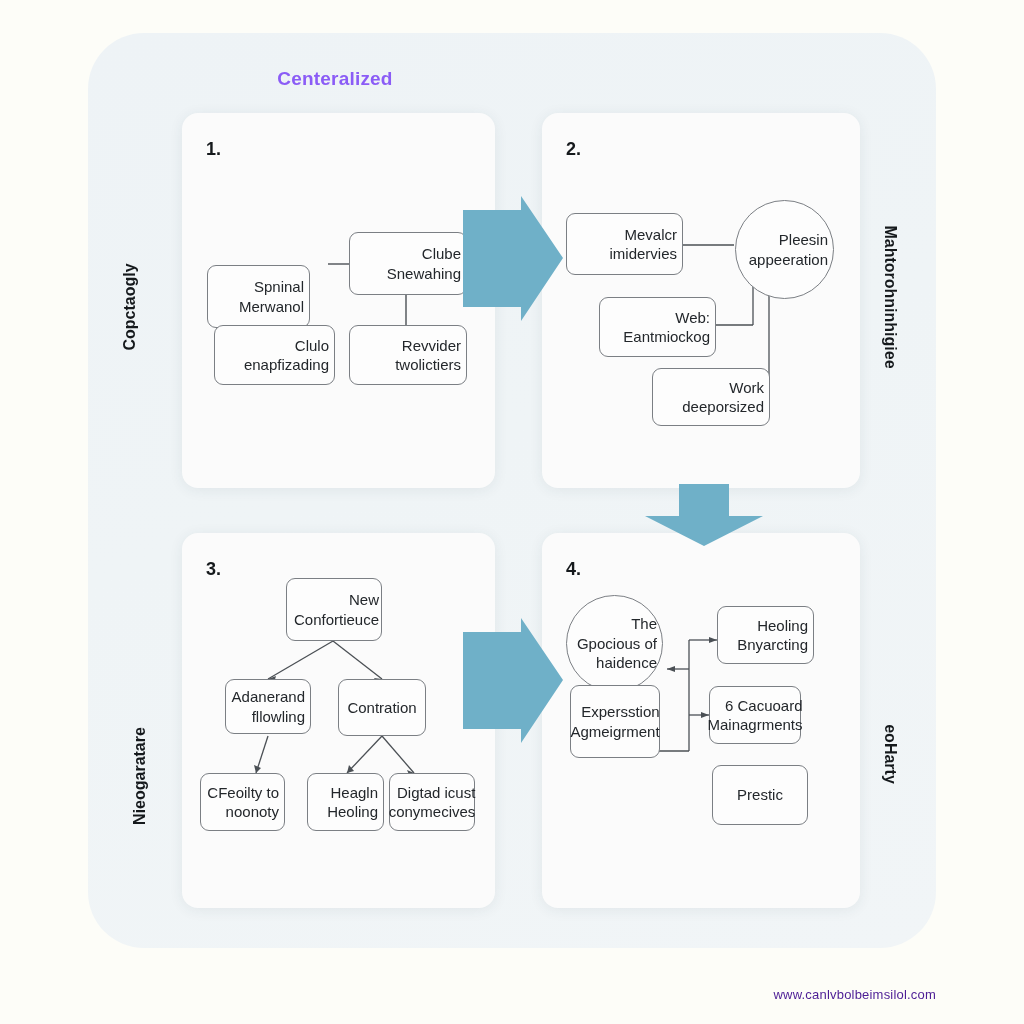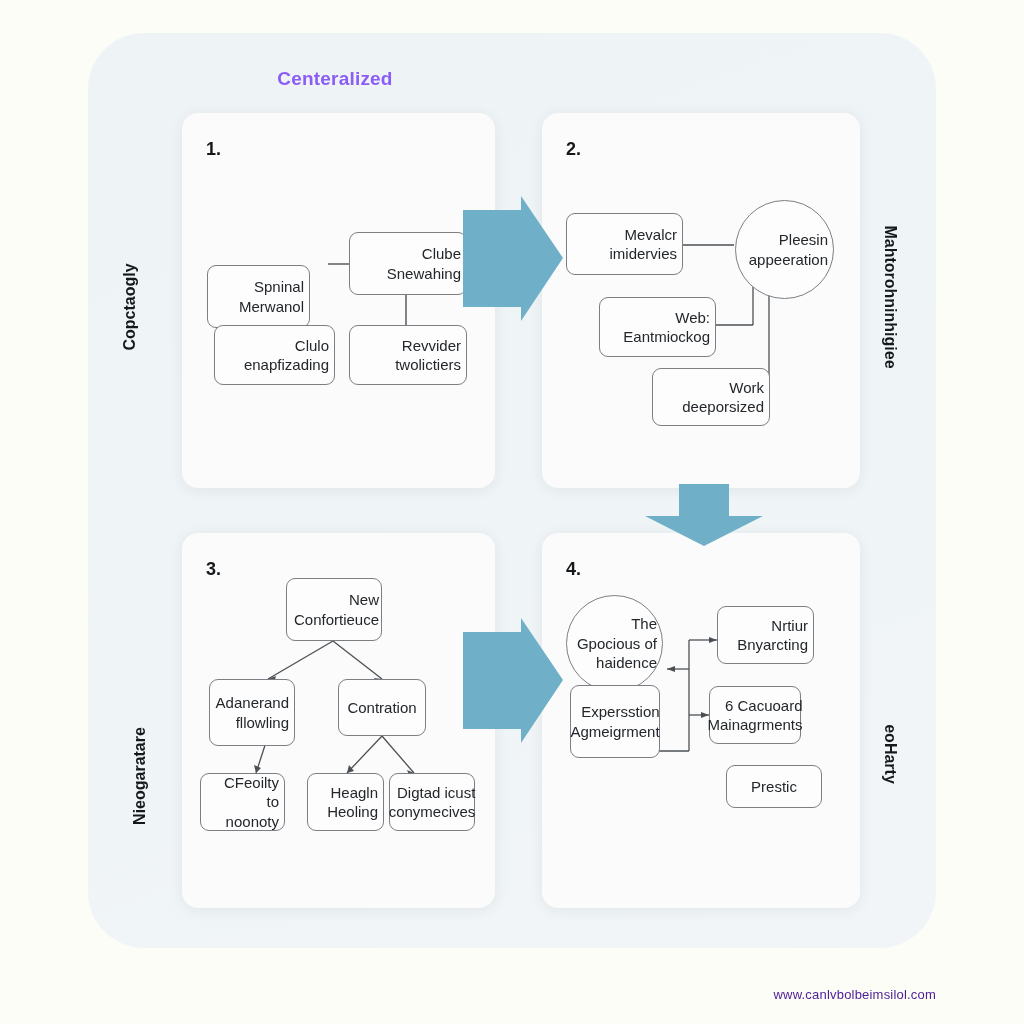--- a/index.html
+++ b/index.html
@@ -196,23 +196,23 @@
       <polygon points="200,146 192,145 196,151" fill="#4b5055"></polygon>
       <line x1="86" y1="203" x2="74" y2="240" stroke="#4b5055" stroke-width="1.3"></line>
       <polygon points="74,240 72,232 79,235" fill="#4b5055"></polygon>
       <line x1="200" y1="203" x2="165" y2="240" stroke="#4b5055" stroke-width="1.3"></line>
       <polygon points="165,240 167,232 172,238" fill="#4b5055"></polygon>
       <line x1="200" y1="203" x2="232" y2="240" stroke="#4b5055" stroke-width="1.3"></line>
       <polygon points="232,240 225,237 228,244" fill="#4b5055"></polygon>
     </svg>
 
     <div class="node" style="left:104px; top:45px; width:96px; height:63px;padding-left:10px;">New Confortieuce</div>
-    <div class="node" style="left:27px; top:146px; width:86px; height:67px;">Adanerand fllowling</div>
+    <div class="node" style="left:43px; top:146px; width:86px; height:55px;">Adanerand fllowling</div>
     <div class="node" style="left:156px; top:146px; width:88px; height:57px;">Contration</div>
-    <div class="node" style="left:18px; top:240px; width:85px; height:58px;padding-left:10px;">CFeoilty to noonoty</div>
+    <div class="node" style="left:18px; top:240px; width:85px; height:58px;">CFeoilty to noonoty</div>
     <div class="node" style="left:125px; top:240px; width:77px; height:58px;">Heagln Heoling</div>
     <div class="node" style="left:207px; top:240px; width:86px; height:58px;">Digtad icust conymecives</div>
   </div>
 
   <div class="panel" id="panel-4">
     <div class="panel-num">4.</div>
 
     <svg class="conn-svg" width="318" height="375">
       <line x1="125" y1="136" x2="147" y2="136" stroke="#4b5055" stroke-width="1.3"></line>
       <polygon points="125,136 133,133 133,139" fill="#4b5055"></polygon>
@@ -221,23 +221,23 @@
       <polygon points="175,107 167,104 167,110" fill="#4b5055"></polygon>
       <line x1="147" y1="136" x2="147" y2="218" stroke="#4b5055" stroke-width="1.3"></line>
       <line x1="147" y1="182" x2="167" y2="182" stroke="#4b5055" stroke-width="1.3"></line>
       <polygon points="167,182 159,179 159,185" fill="#4b5055"></polygon>
       <line x1="147" y1="218" x2="112" y2="218" stroke="#4b5055" stroke-width="1.3"></line>
       <line x1="73" y1="110" x2="73" y2="152" stroke="#4b5055" stroke-width="1.3"></line>
     </svg>
 
     <div class="node circle" style="left:24px; top:62px; width:97px; height:97px;">The Gpocious of haidence</div>
     <div class="node" style="left:28px; top:152px; width:90px; height:73px;">Expersstion Agmeigrment</div>
-    <div class="node" style="left:175px; top:73px; width:97px; height:58px;">Nrtiur Bnyarcting</div>
+    <div class="node" style="left:175px; top:73px; width:97px; height:58px;">Heoling Bnyarcting</div>
     <div class="node" style="left:167px; top:153px; width:92px; height:58px;">6 Cacuoard Mainagrments</div>
-    <div class="node" style="left:184px; top:232px; width:96px; height:43px;">Prestic</div>
+    <div class="node" style="left:170px; top:232px; width:96px; height:60px;">Prestic</div>
   </div>
 
   <svg class="big-arrow" id="big-arrow-right-top" style="left:463px; top:196px;" width="100" height="125">
     <polygon points="0,14 58,14 58,0 100,62 58,125 58,111 0,111" fill="#6fb0c8"></polygon>
   </svg>
 
   <svg class="big-arrow" id="big-arrow-down" style="left:645px; top:484px;" width="118" height="62">
     <polygon points="34,0 84,0 84,32 118,32 59,62 0,32 34,32" fill="#6fb0c8"></polygon>
   </svg>
 

